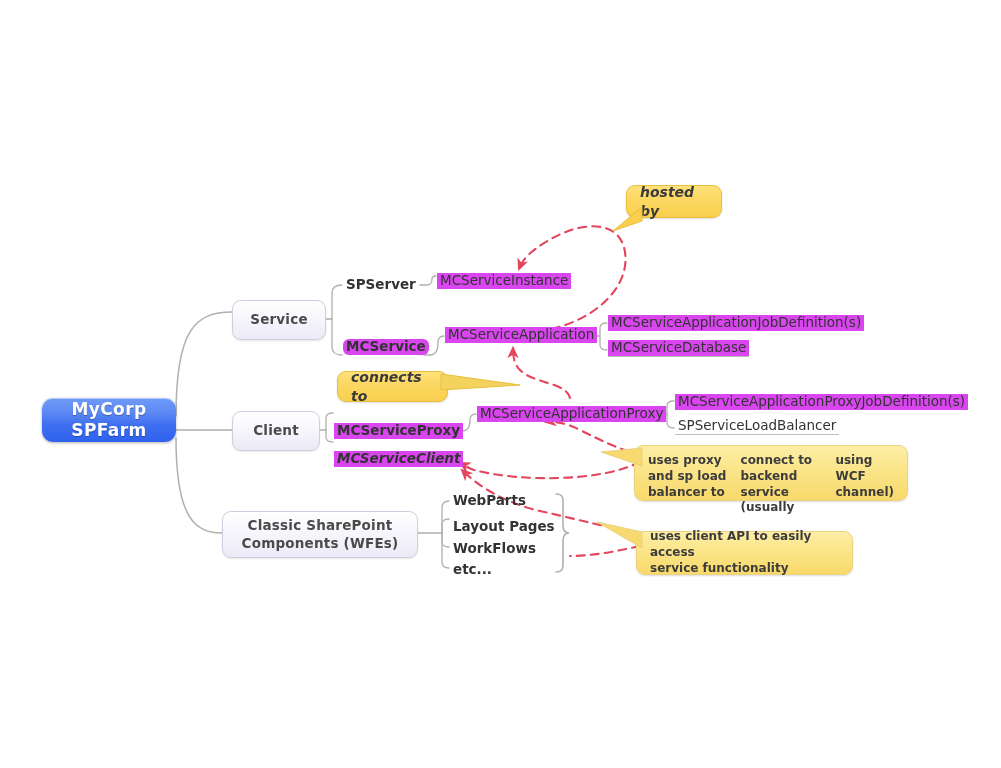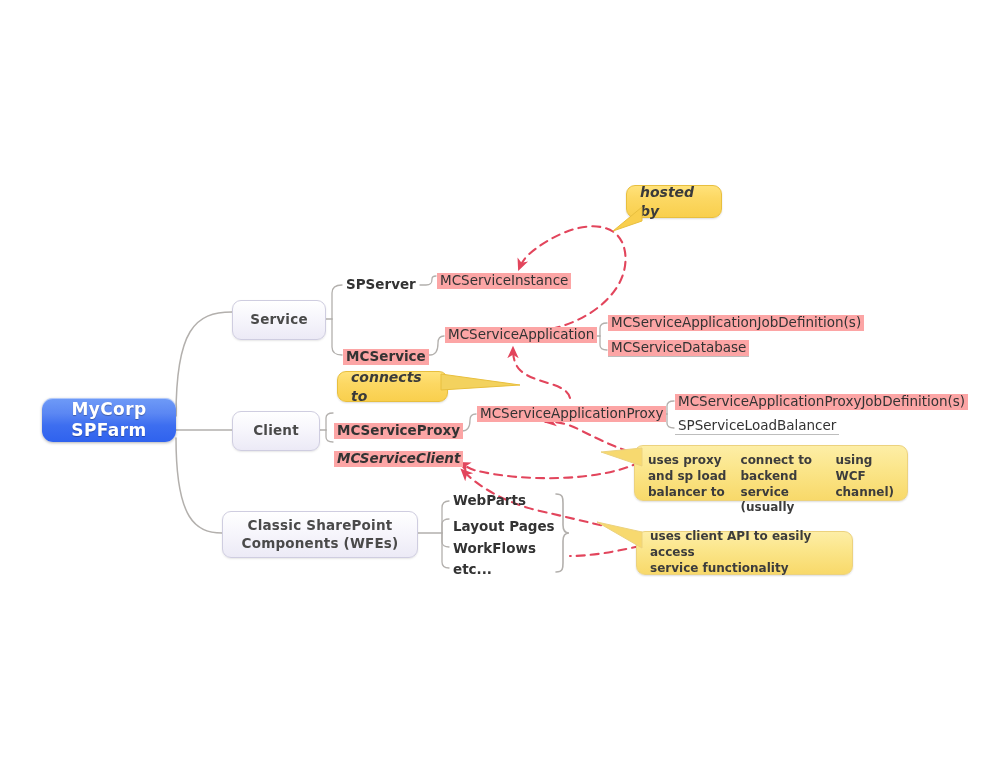--- a/index.html
+++ b/index.html
@@ -49,21 +49,21 @@
   .leaf{
     position:absolute;
     white-space:nowrap;
     color:#3d3d3d;
     font-size:13.5px;
     line-height:1;
     padding:1px 3px;
   }
   .leaf.bold{font-weight:bold;color:#333333;}
   .leaf.bolditalic{font-weight:bold;font-style:italic;color:#333333;}
-  .leaf.hl{background:#fca5a5;}
+  .leaf.hl{background:#d946ef;}
   .leaf.thin{font-weight:normal;color:#333;}
   .leaf.underline{border-bottom:1px solid #bdbdbd;}
 
   
   .callout{
     position:absolute;
     border-radius:9px;
     background:linear-gradient(180deg,#ffe27a 0%,#fcd863 40%,#f9cf4d 100%);
     border:1px solid #e8bf3e;
     box-shadow:0 1px 2px rgba(0,0,0,0.14);
@@ -175,21 +175,21 @@
     <div>
       <span>Classic SharePoint</span><br>
       <span>Components (WFEs)</span>
     </div>
   </div>
 
   <div class="leaf bold" style="left:343px;top:277px;">
     <span>SPServer</span>
   </div>
 
-  <div class="leaf bold hl" style="left:343px;top:349px;">
+  <div class="leaf bold hl" style="left:343px;top:339px;border-radius:6px;">
     <span>MCService</span>
   </div>
 
   <div class="leaf thin hl" style="left:437px;top:273px;">
     <span>MCServiceInstance</span>
   </div>
 
   <div class="leaf thin hl" style="left:445px;top:327px;">
     <span>MCServiceApplication</span>
   </div>

